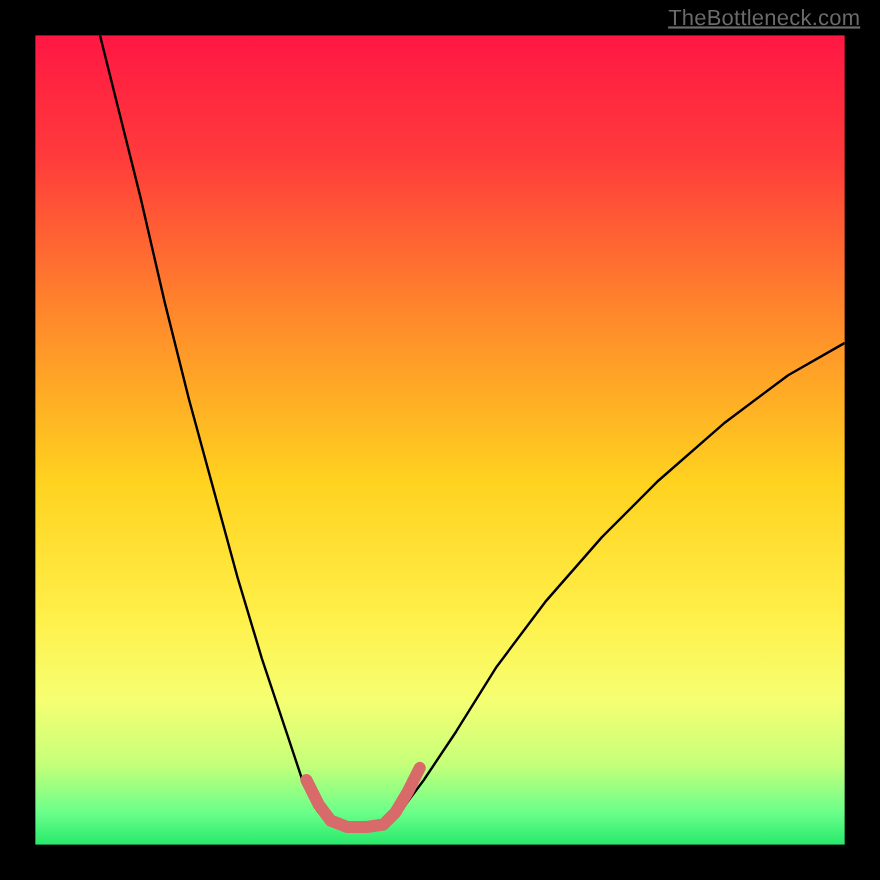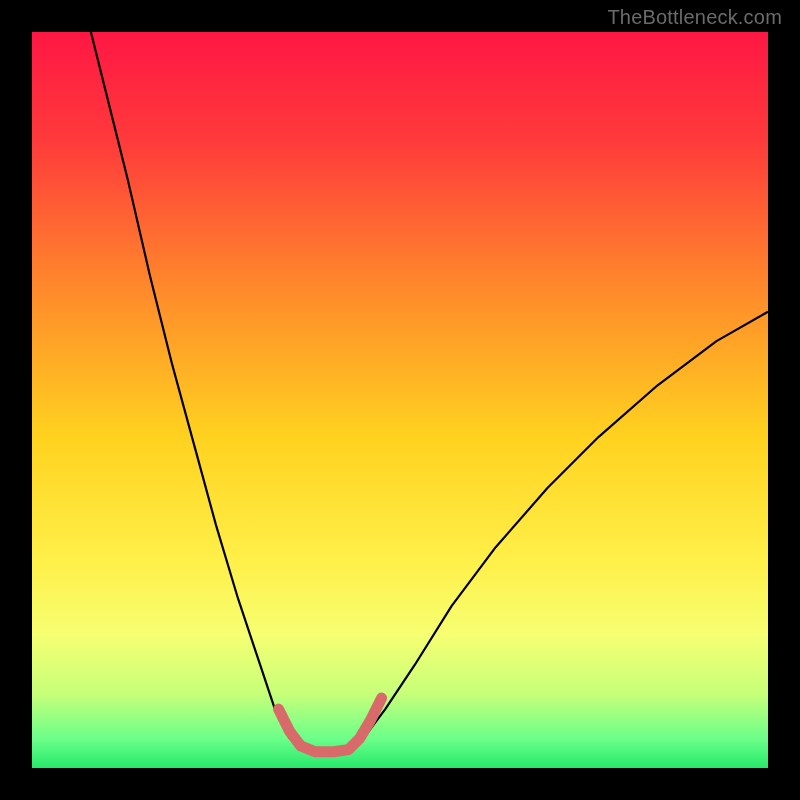--- a/index.html
+++ b/index.html
@@ -27,20 +27,21 @@
     height: 736px;
   }
   .watermark {
     position: absolute;
     top: 6px;
     right: 18px;
     color: #6b6b6b;
     font-size: 20px;
     letter-spacing: 0.2px;
     font-weight: 500;
+    text-decoration: underline;
   }
   svg { display: block; }
 </style>
 </head>
 <body>
 
 <div class="frame">
   <div class="watermark">TheBottleneck.com</div>
 
   <div class="plot">

